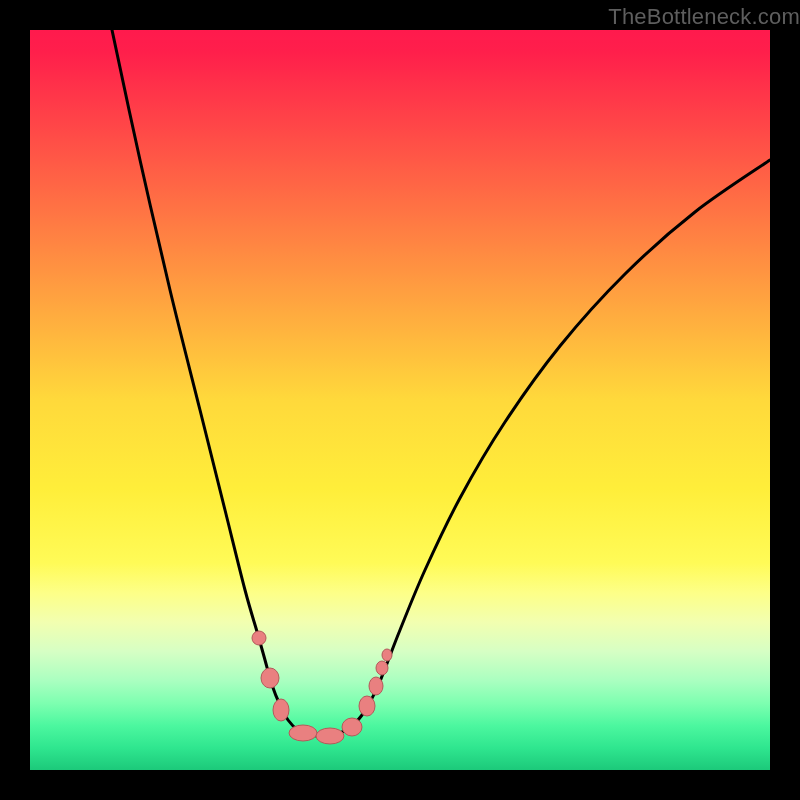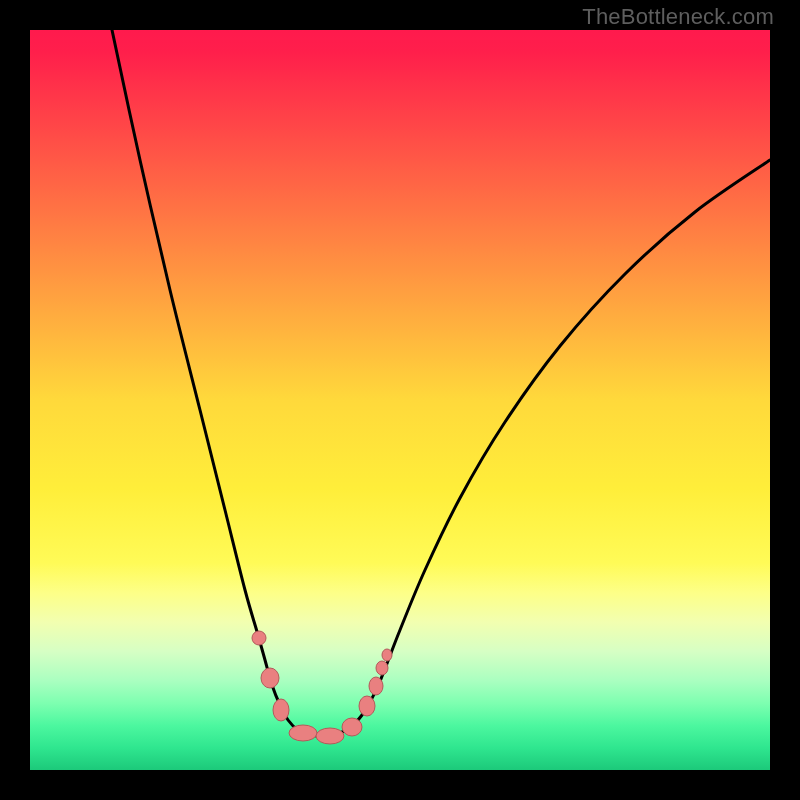--- a/index.html
+++ b/index.html
@@ -24,21 +24,21 @@
     height: 740px;
     overflow: hidden;
   }
   .gradient {
     position: absolute;
     inset: 0;
   }
   .watermark {
     position: absolute;
     top: 4px;
-    right: 26px;
+    right: 0;
     font-family: Arial, Helvetica, sans-serif;
     font-size: 22px;
     color: #5e5e5e;
     letter-spacing: 0.2px;
     user-select: none;
     white-space: nowrap;
   }
   svg.curve-layer {
     position: absolute;
     inset: 0;

